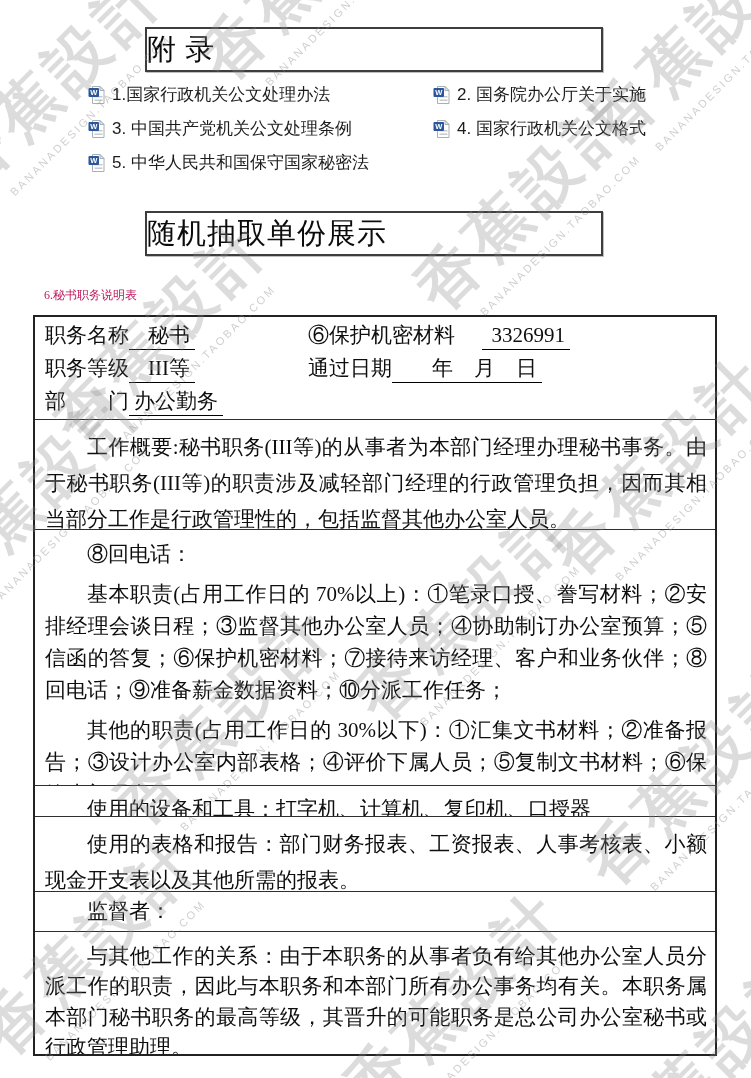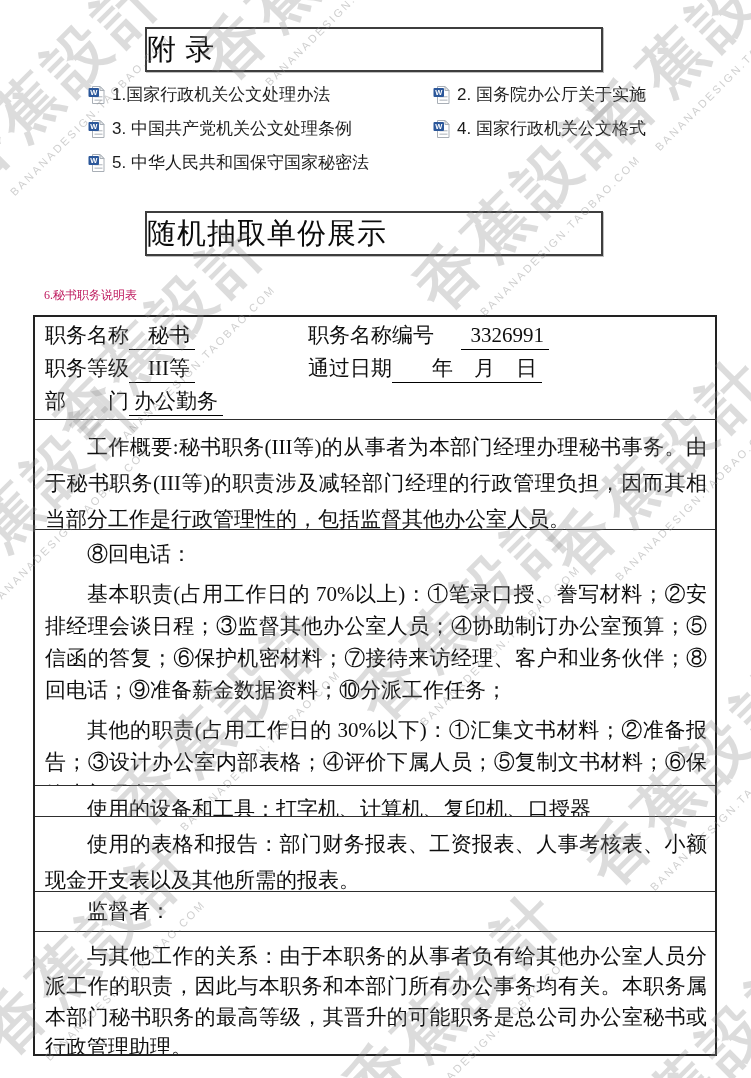--- a/index.html
+++ b/index.html
@@ -175,21 +175,21 @@
 
   <div class="doc-table">
 
     <div class="trow row-info">
       <div class="info-line">
         <span class="half">
           <span class="lab">职务名称</span>
           <span class="uval u-name">秘书</span>
         </span>
         <span class="half2">
-          <span class="lab">职务名称编号</span>
+          <span class="lab">⑥保护机密材料</span>
           <span class="uval u-code">3326991</span>
         </span>
       </div>
       <div class="info-line">
         <span class="half">
           <span class="lab">职务等级</span>
           <span class="uval u-grade">III等</span>
         </span>
         <span class="half2">
           <span class="lab">通过日期</span>

